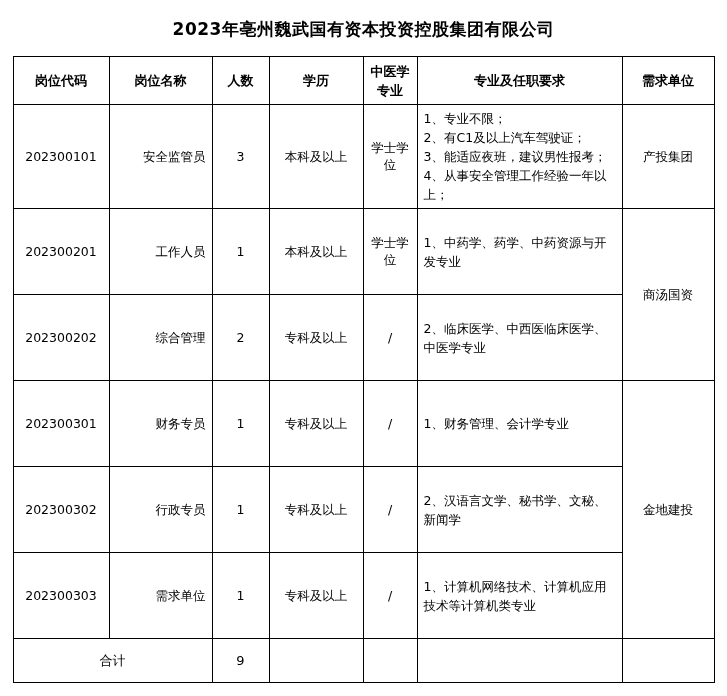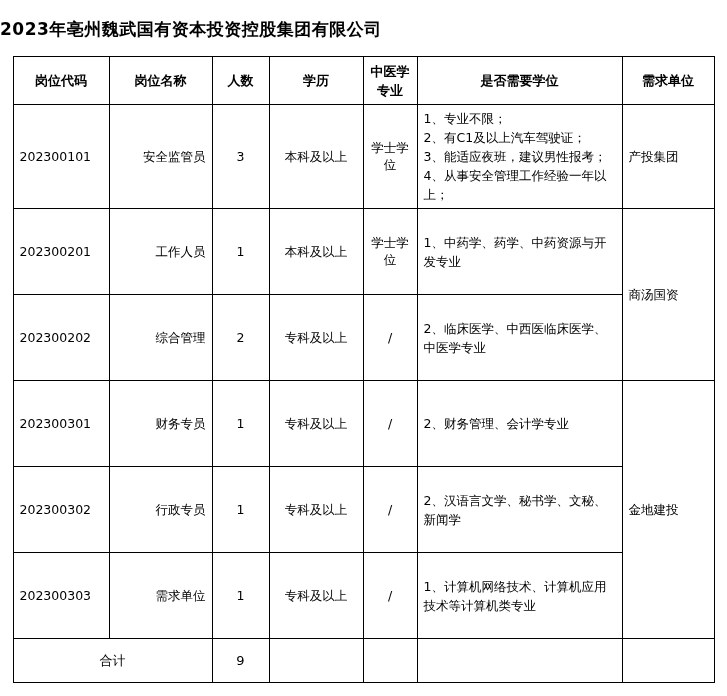--- a/index.html
+++ b/index.html
@@ -15,20 +15,21 @@
     overflow: hidden;
   }
   .page {
     width: 727px;
     height: 696px;
     box-sizing: border-box;
     padding: 0;
     position: relative;
   }
   .title {
+    text-align: center;
     font-weight: bold;
     font-size: 17px;
     line-height: 27px;
     padding-top: 16px;
     letter-spacing: 0.5px;
   }
   .title .line2 {
     display: block;
   }
   table {
@@ -45,27 +46,27 @@
     vertical-align: middle;
     box-sizing: border-box;
   }
   thead th {
     font-weight: bold;
     text-align: center;
     height: 48px;
     font-size: 13px;
     padding: 2px 4px;
   }
-  td.c-code { }
+  td.c-code { text-align: center; }
   td.c-name { text-align: right; }
   td.c-num  { text-align: center; }
   td.c-edu  { text-align: center; }
   td.c-deg  { text-align: center; }
   td.c-req  { text-align: left; }
-  td.c-unit { }
+  td.c-unit { text-align: center; }
 
   .col-code { width: 96px; }
   .col-name { width: 103px; }
   .col-num  { width: 57px; }
   .col-edu  { width: 94px; }
   .col-deg  { width: 54px; }
   .col-req  { width: 205px; }
   .col-unit { width: 92px; }
 
   tbody tr { height: 86px; }
@@ -108,21 +109,21 @@
       <col class="col-req">
       <col class="col-unit">
     </colgroup>
     <thead>
       <tr>
         <th>岗位代码</th>
         <th>岗位名称</th>
         <th>人数</th>
         <th>学历</th>
         <th>中医学专业</th>
-        <th>是否需要学位</th>
+        <th>专业及任职要求</th>
         <th>需求单位</th>
       </tr>
     </thead>
     <tbody>
 
       <tr>
         <td class="c-code">202300101</td>
         <td class="c-name">安全监管员</td>
         <td class="c-num">3</td>
         <td class="c-edu">本科及以上</td>
@@ -159,21 +160,21 @@
           </td>
       </tr>
 
       <tr>
         <td class="c-code">202300301</td>
         <td class="c-name">财务专员</td>
         <td class="c-num">1</td>
         <td class="c-edu">专科及以上</td>
         <td class="c-deg"><span class="deg-text">/</span></td>
         <td class="c-req">
-            <span class="req-text">2、财务管理、会计学专业</span>
+            <span class="req-text">1、财务管理、会计学专业</span>
           </td>
         <td class="c-unit" rowspan="3">金地建投</td>
       </tr>
 
       <tr>
         <td class="c-code">202300302</td>
         <td class="c-name">行政专员</td>
         <td class="c-num">1</td>
         <td class="c-edu">专科及以上</td>
         <td class="c-deg"><span class="deg-text">/</span></td>

